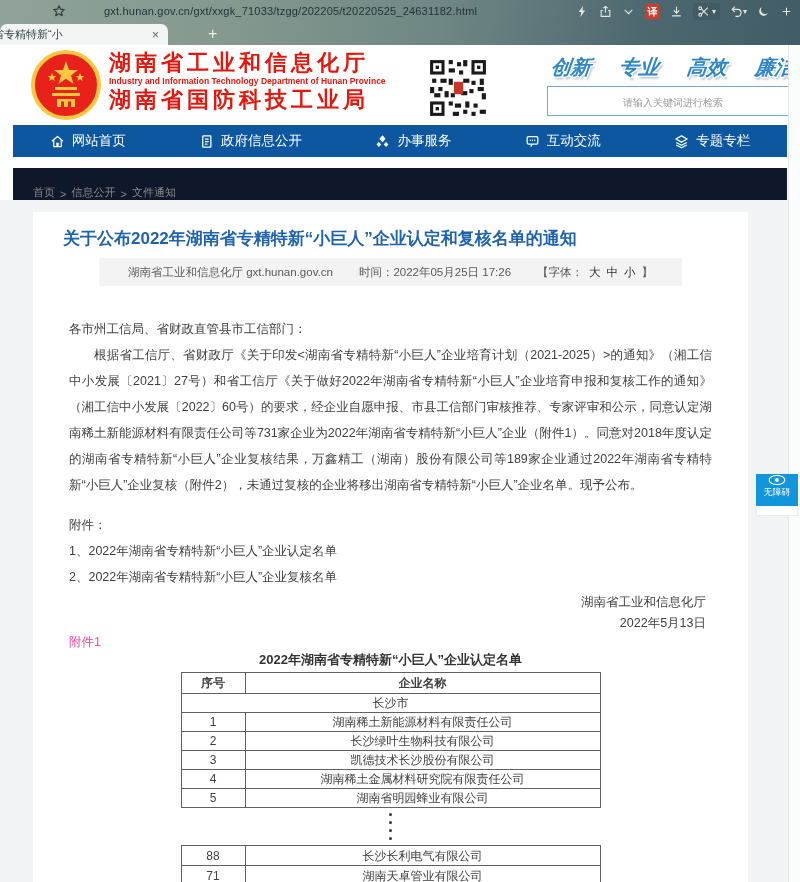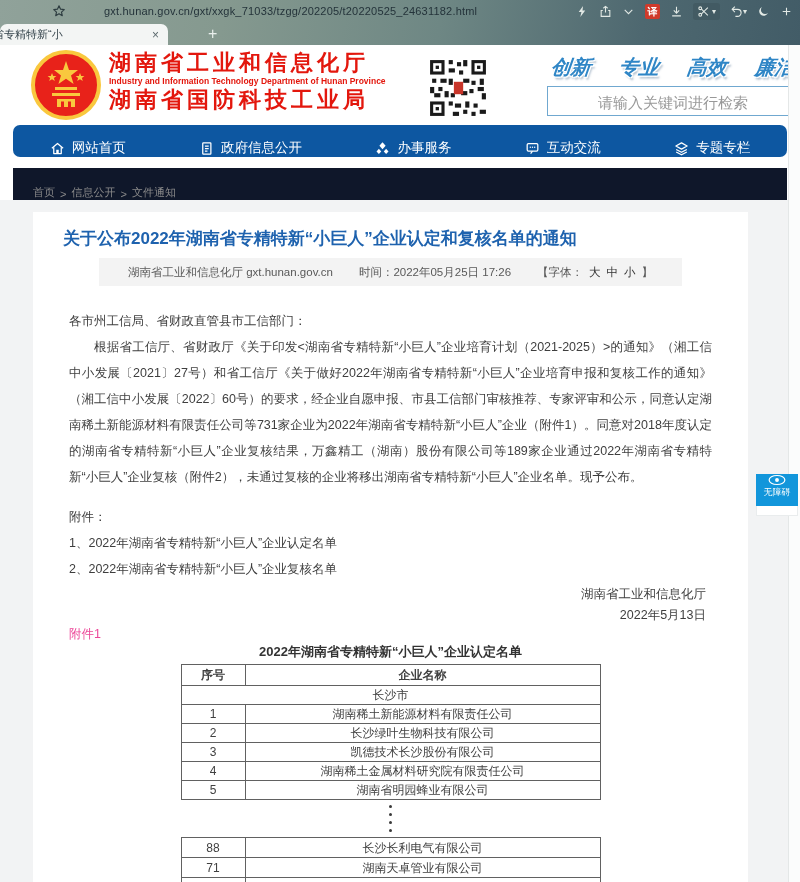--- a/index.html
+++ b/index.html
@@ -34,45 +34,45 @@
   .org-names{position:absolute;left:96px;top:7px;color:#e3170d;line-height:1;}
   .org1{font-size:22px;font-weight:bold;letter-spacing:4px;}
   .org-en{font-size:8.5px;font-weight:bold;margin-top:3px;letter-spacing:0;}
   .org2{font-size:22px;font-weight:bold;letter-spacing:4px;margin-top:3px;}
   .qr{position:absolute;left:415px;top:13px;width:60px;height:60px;}
   .slogans{position:absolute;left:538px;top:9px;width:244px;display:flex;justify-content:space-between;
     font-size:20px;font-weight:bold;font-style:italic;color:#2f86c6;transform:skewX(-6deg);
     text-shadow:-1px -1px 0 #fff,1px -1px 0 #fff,-1px 1px 0 #fff,1px 1px 0 #fff,2px 3px 2px rgba(40,80,120,.35);}
   .search-box{position:absolute;left:534px;top:41px;width:246px;height:28px;border:1px solid #70a8d0;background:#fff;}
   .search-box input{width:100%;height:100%;border:0;outline:0;text-align:center;
-    font-size:15px;color:#666;font-family:inherit;background:transparent;}
+    font-size:10px;color:#666;font-family:inherit;background:transparent;}
   .search-box input::placeholder{color:#999;}
 
   
   .nav{position:absolute;top:125px;left:13px;width:774px;height:32px;background:#0d57a1;
-    display:flex;align-items:flex-end;justify-content:space-around;border-radius:7px;}
+    display:flex;align-items:center;justify-content:space-around;}
   .nav-item{display:flex;align-items:center;gap:7px;color:#fff;font-size:13.5px;cursor:pointer;}
   .nav-item svg{width:15px;height:15px;}
 
   
   .crumbs{position:absolute;top:168px;left:13px;width:774px;height:32px;background:#0f172a;
     display:flex;align-items:flex-end;padding-left:20px;box-sizing:border-box;
     font-size:11px;color:#8a8a8a;gap:5px;}
 
   
   .lower{position:absolute;top:200px;left:0;width:788px;height:682px;background:#f2f3f4;}
   .scroll-gutter{position:absolute;top:45px;left:788px;width:12px;height:837px;background:#fbfcfc;border-left:1px solid #e4e7e7;}
   .card{position:absolute;top:12px;left:33px;width:715px;height:670px;background:#fff;overflow:hidden;}
 
   .article-title{margin:16px 30px 0;font-size:17px;font-weight:bold;color:#1e62ae;line-height:22px;}
   .meta-bar{margin:8px 66px 0;height:28px;background:#f3f3f3;display:flex;align-items:center;
     justify-content:center;font-size:11.5px;color:#595959;gap:6px;white-space:nowrap;}
   .meta-bar .flink{color:#333;cursor:pointer;}
 
-  .body-text{margin:22px 36px 0;font-size:12.5px;color:#3e3e3e;line-height:26px;text-align:justify;}
+  .body-text{margin:30px 36px 0;font-size:12.5px;color:#3e3e3e;line-height:26px;text-align:justify;}
   .p-main{text-indent:2em;margin:0;}
   .p-salu{margin:0;}
   .attach{margin:14px 36px 0;font-size:12.5px;color:#3e3e3e;line-height:26px;}
   .signature{margin:2px 42px 0 0;text-align:right;font-size:12.5px;color:#3e3e3e;line-height:21px;}
   .annex-label{margin:0 0 0 36px;font-size:12.5px;color:#ec4899;line-height:16px;}
   .tbl-title{margin-top:2px;text-align:center;font-size:13px;font-weight:bold;color:#333;line-height:16px;}
 
   table.roster{margin:4px auto 0;border-collapse:collapse;width:420px;font-size:12px;color:#404040;table-layout:fixed;}
   table.roster td{border:1px solid #616161;text-align:center;padding:0;height:18px;line-height:18px;overflow:hidden;white-space:nowrap;}
   table.roster .hdr td{font-weight:bold;height:20px;}

